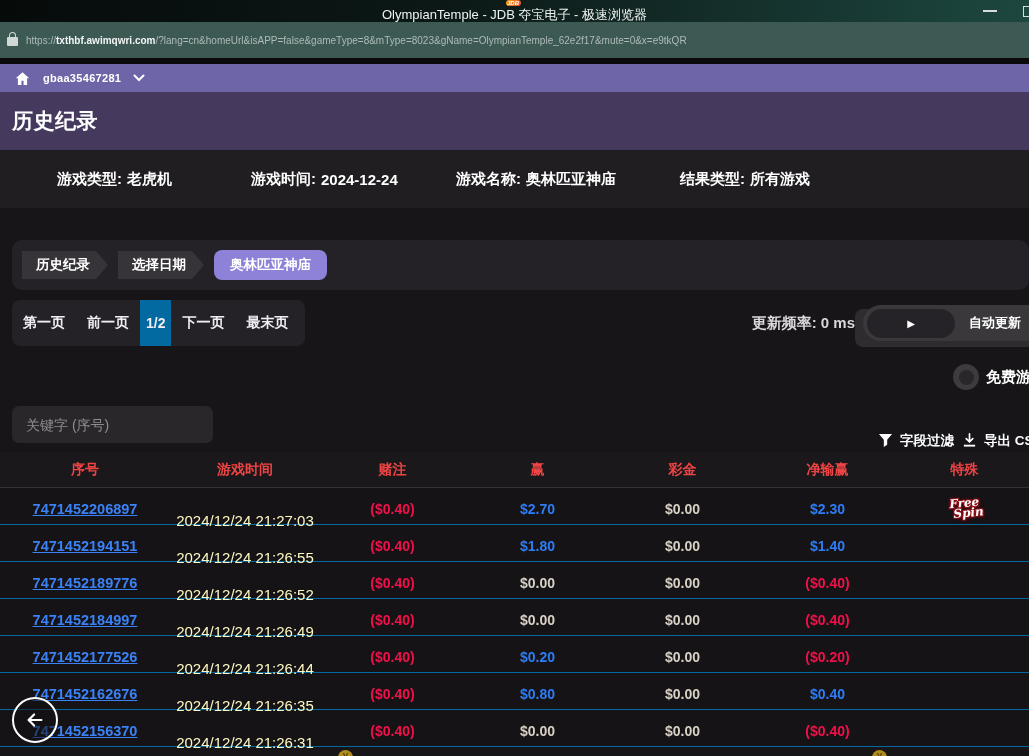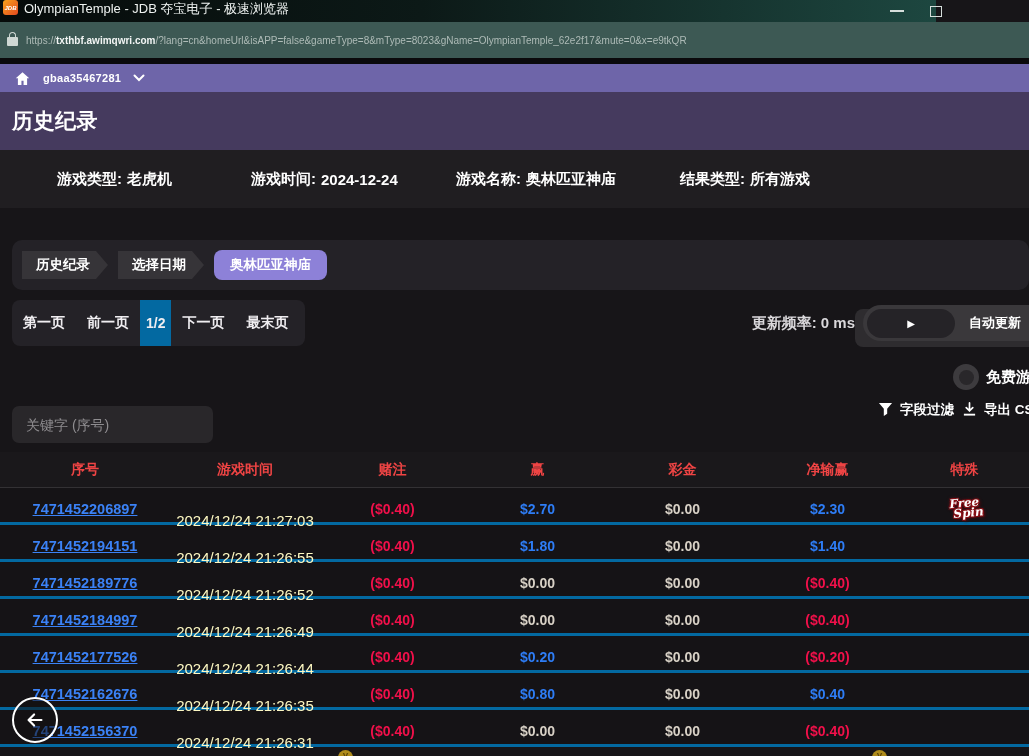--- a/index.html
+++ b/index.html
@@ -1,23 +1,23 @@
 <!DOCTYPE html>
 <html><head>
 <meta charset="utf-8">
 <style>
   * { margin:0; padding:0; box-sizing:border-box; }
   html,body { width:1029px; height:756px; overflow:hidden; background:#171518;
     font-family:"Liberation Sans", sans-serif; }
   #app { position:relative; width:1029px; height:756px; overflow:hidden; background:#171518; }
 
   
-  .titlebar { position:absolute; left:0; top:0; width:936px; height:22px;
+  .titlebar { position:absolute; left:0; top:0; width:1029px; height:22px;
     background:linear-gradient(90deg,#060b0a 0%,#0c1917 45%,#1d4740 100%);
-    display:flex; align-items:flex-start; }
+    display:flex; align-items:center;flex-direction:column; }
   .app-logo { width:15px; height:15px; margin:0 6px 0 3px; border-radius:3px;
     background:linear-gradient(135deg,#f8a21c,#e3491f); color:#fff; font-size:6px;
     font-weight:bold; font-style:italic; display:flex; align-items:center; justify-content:center; }
   .win-title { color:#eef2f0; font-size:13px; font-weight:400; }
   .win-controls { position:absolute; right:0; top:0; height:22px; display:flex; align-items:center; }
   .win-min { width:14px; height:2px; background:#d6dedb; margin-right:26px; }
   .win-max { width:12px; height:11px; border:1.5px solid #d6dedb; margin-right:-6px; }
 
   .urlbar { position:absolute; left:0; top:22px; width:1029px; height:36px;
     background:#3d5954; display:flex; align-items:center; }
@@ -79,33 +79,33 @@
     background:#3d3b3e; display:flex; align-items:center; justify-content:center; cursor:pointer; }
   .free-radio .inner { width:15px; height:15px; border-radius:50%; background:#29272a; }
   .free-label { position:absolute; left:986px; top:368px; color:#fff; font-size:15px;
     font-weight:700; white-space:nowrap; }
 
   
   .kw-input { position:absolute; left:12px; top:406px; width:201px; height:37px; background:#29272a;
     border:none; border-radius:7px; color:#e8e6e9; font-size:14px; padding:0 14px;
     font-family:"Liberation Sans", sans-serif; }
   .kw-input::placeholder { color:#8f8d90; }
-  .action-btn { position:absolute; top:391px; height:37px; display:flex; align-items:center;
+  .action-btn { position:absolute; top:422px; height:37px; display:flex; align-items:center;
     color:#fff; font-size:13.5px; font-weight:700; cursor:pointer; white-space:nowrap; }
   .action-btn svg { margin-right:7px; }
   .act-filter { left:878px; }
   .act-export { left:962px; }
 
   
   .table { position:absolute; left:0; top:452px; width:1029px; }
   .thead, .trow { display:grid; grid-template-columns:170px 150px 145px 145px 145px 145px 129px;
     align-items:center; }
   .thead { height:36px; background:#1a181b; border-bottom:1px solid #333134; }
   .th { text-align:center; color:#ef4444; font-size:14px; font-weight:700; }
-  .trow { height:37px; background:#151316; border-bottom:3px solid #0369a1; }
+  .trow { height:37px; background:#151316; border-bottom:1px solid #0369a1; }
   .td { text-align:center; font-size:14px; }
   .td.id a { color:#3b82f6; font-weight:600; font-size:14.5px; text-decoration:underline; cursor:pointer; }
   .td.time { color:#fef9c3; font-size:15px; font-weight:400;margin-top:24px; }
   .money { font-weight:700; }
   .money.neg { color:#f1104a; }
   .money.pos { color:#2e7df6; }
   .money.neu { color:#d8d1c6; }
 
   .freespin { display:inline-block; font-family:"DejaVu Serif", serif; font-style:italic;
     font-weight:bold; font-size:12px; line-height:10px; color:#fff; transform:rotate(-5deg);

